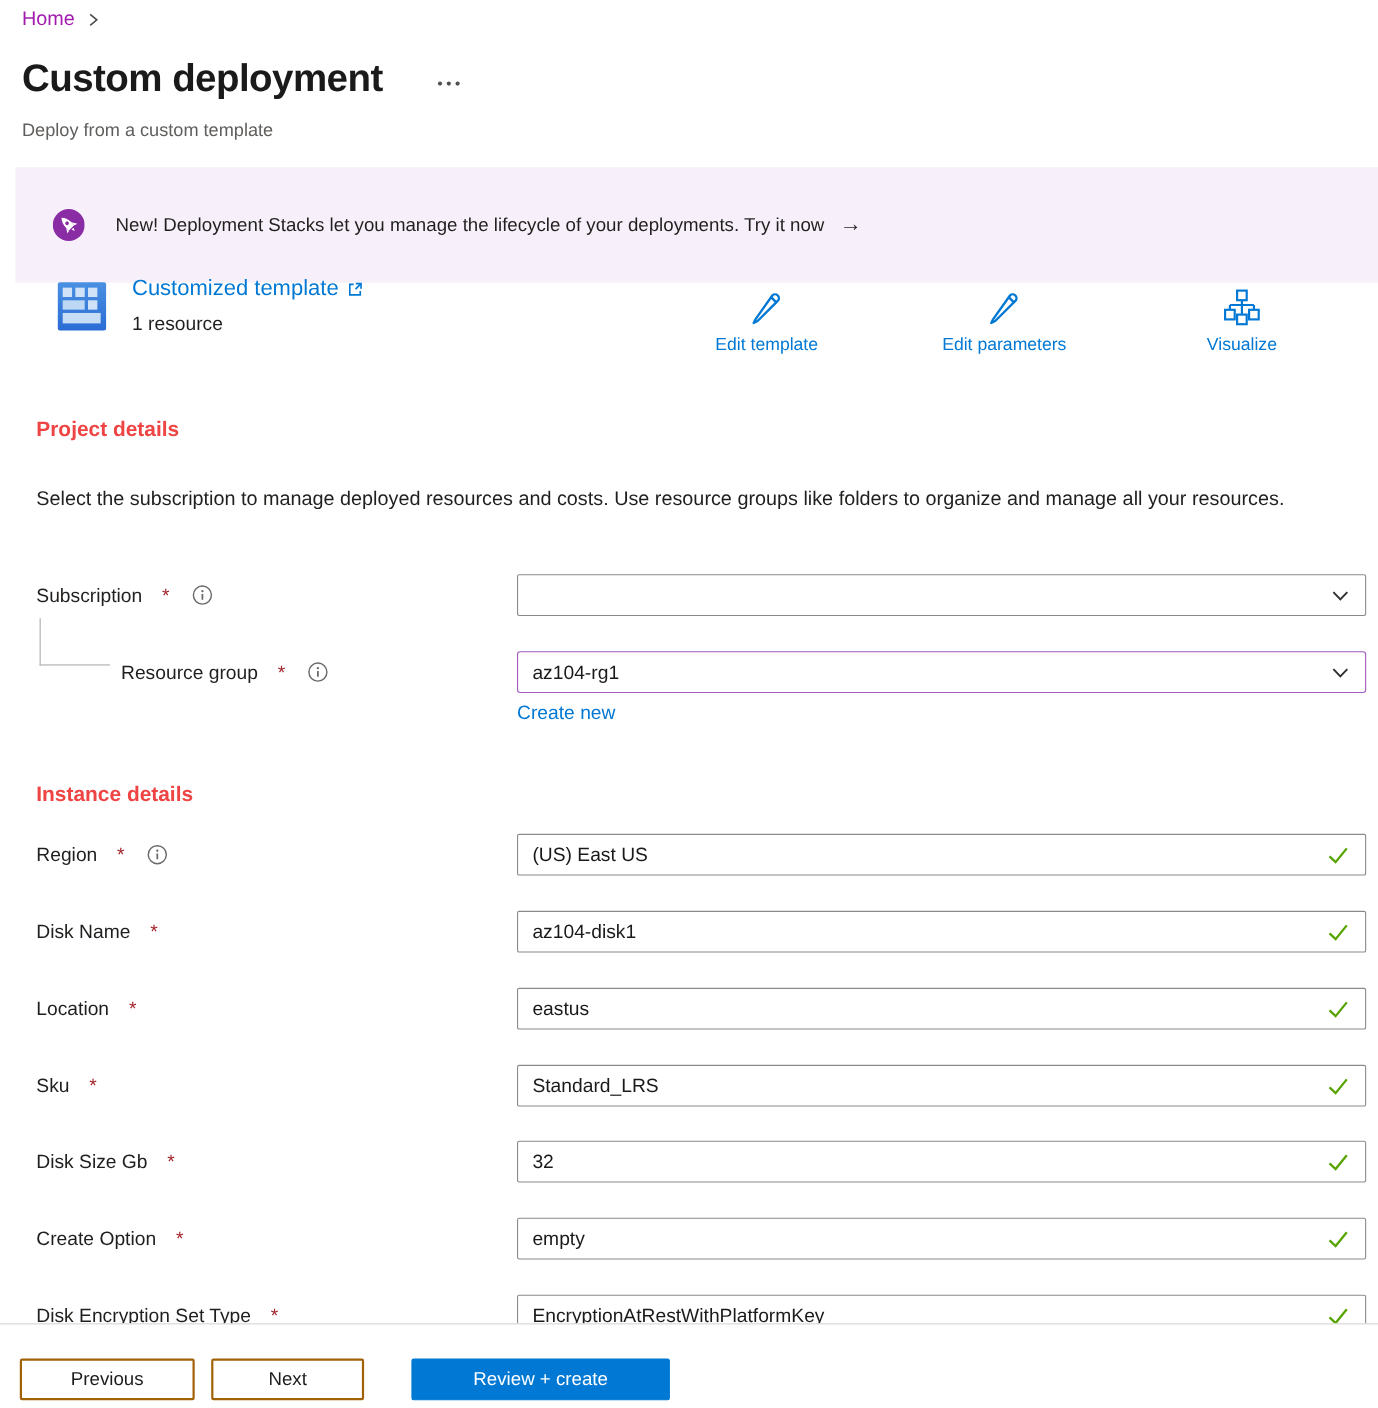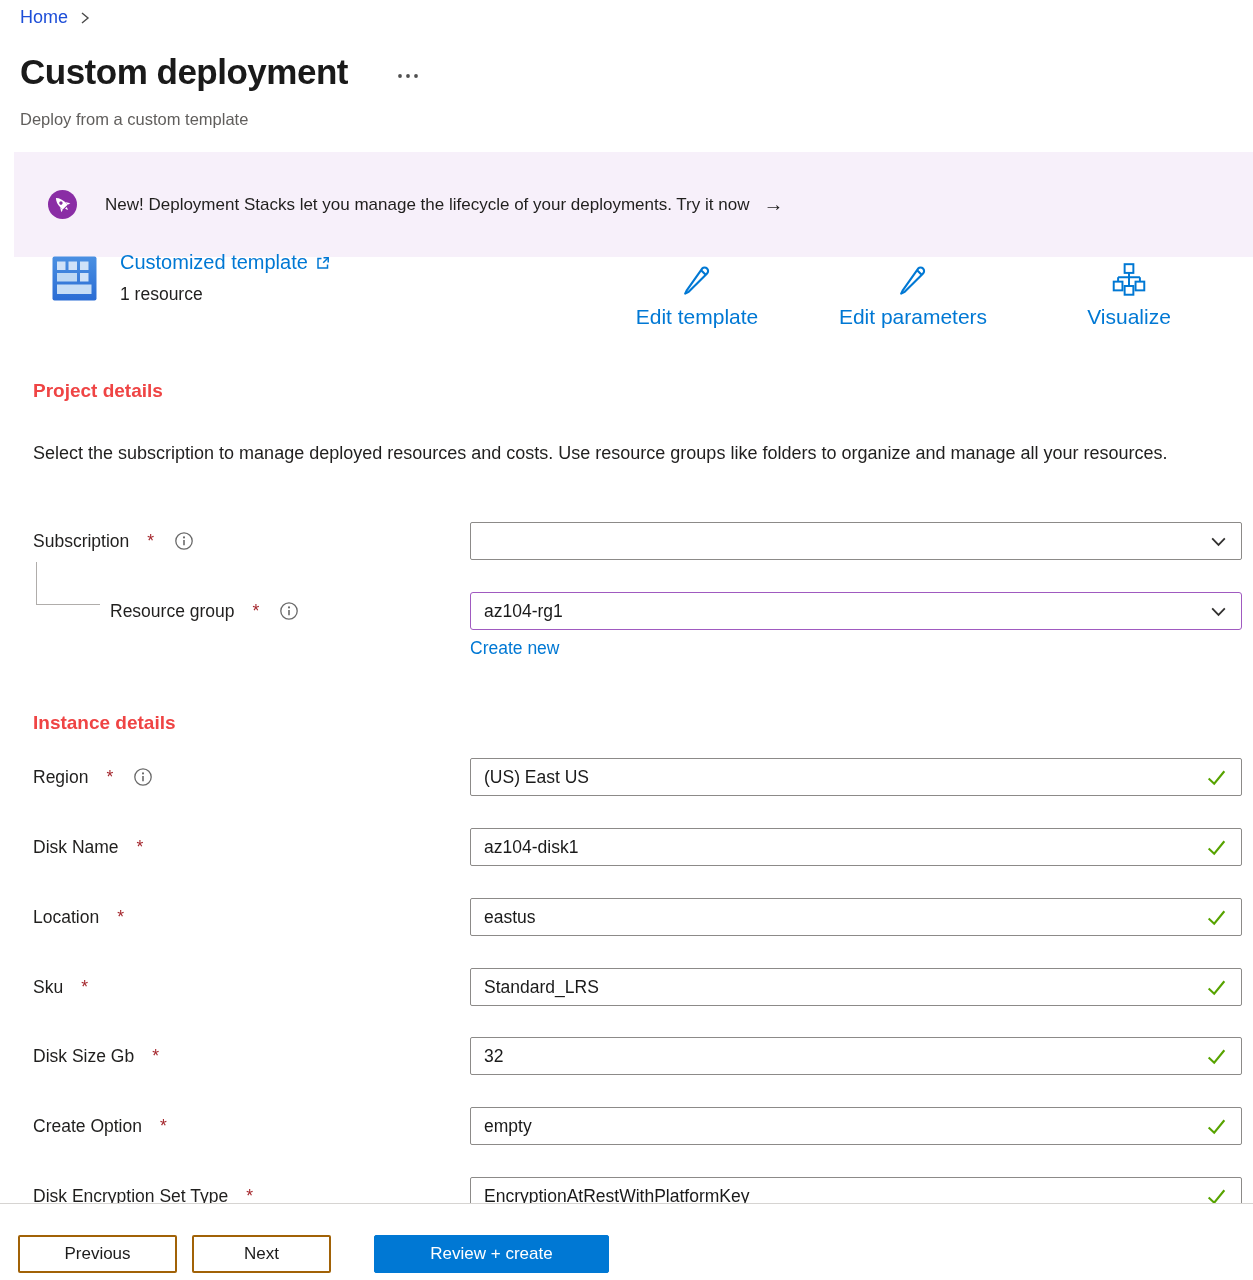--- a/index.html
+++ b/index.html
@@ -2,21 +2,21 @@
 <html><head>
 <meta charset="utf-8">
 <style>
   * { margin:0; padding:0; box-sizing:border-box; }
   html,body { width:1253px; height:1280px; background:#fff; overflow:hidden;
     font-family:"Liberation Sans", sans-serif; color:#201f1e; }
   .page { position:relative; width:1253px; height:1280px; background:#fff; }
 
   
   .breadcrumb { position:absolute; left:20px; top:7px; display:flex; align-items:center; gap:10px; font-size:18px; }
-  .breadcrumb a { color:#1d4ed8; text-decoration:none; cursor:pointer; }
+  .breadcrumb a { color:#a21caf; text-decoration:none; cursor:pointer; }
 
   
   .title-row { position:absolute; left:20px; top:52px; display:flex; align-items:center; }
   h1 { font-size:35px; font-weight:700; letter-spacing:-0.5px; color:#1a1a1a; }
   .more-btn { margin-left:48px; margin-top:8px; cursor:pointer; }
   .subtitle { position:absolute; left:20px; top:110px; font-size:16.5px; color:#605e5c; }
 
   
   .banner { position:absolute; left:14px; top:152px; width:1239px; height:105px;
     background:#f7f0fa; display:flex; align-items:center; padding-left:34px; cursor:pointer; }
@@ -25,21 +25,21 @@
 
   
   .tpl-icon { position:absolute; left:52px; top:256px; }
   .tpl-link { position:absolute; left:120px; top:251px; font-size:20px; color:#0078d4;
     display:flex; align-items:center; gap:7px; cursor:pointer; }
   .tpl-res { position:absolute; left:120px; top:284px; font-size:17.5px; color:#201f1e; }
 
   
   .actions { position:absolute; left:589px; top:260px; width:648px; display:flex; }
   .action { width:216px; display:flex; flex-direction:column; align-items:center; gap:5px; cursor:pointer; }
-  .action-label { font-size:21px; color:#0078d4; }
+  .action-label { font-size:16px; color:#0078d4; }
 
   
   .section-h { position:absolute; left:33px; font-size:19px; font-weight:700; color:#ef4444; }
   .desc { position:absolute; left:33px; top:426px; width:1150px; max-width:1150px;
     font-size:18px; line-height:31px; color:#201f1e;margin-top:12px; }
 
   
   .flabel { position:absolute; left:33px; height:22px; display:flex; align-items:center; gap:20px;
     font-size:17.5px; color:#201f1e; white-space:nowrap; }
   .req { color:#a4262c; font-size:17.5px; margin-left:-2px; }

